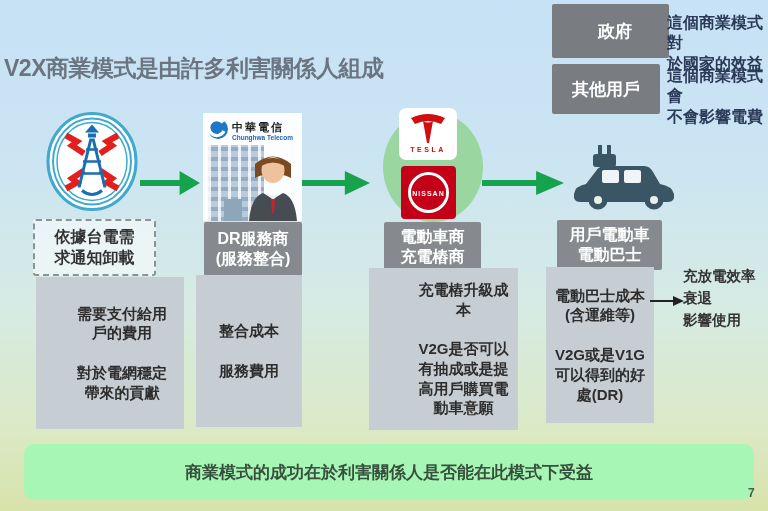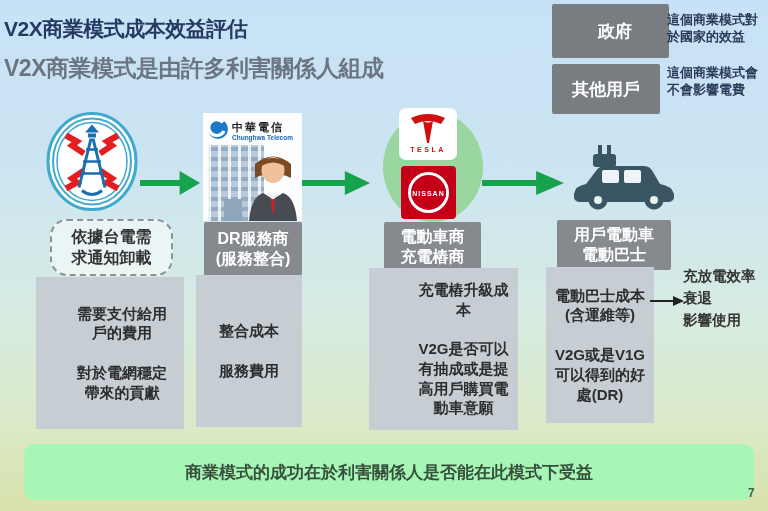--- a/index.html
+++ b/index.html
@@ -9,21 +9,21 @@
     background:linear-gradient(180deg,#c7e2f6 0%,#cbe4f3 30%,#d6ebe3 60%,#dbe9c4 85%,#d8e2ab 100%);
   }
   .pre{white-space:pre-line;}
   .title{position:absolute;left:4px;top:15px;font-size:21px;font-weight:bold;color:#243a63;letter-spacing:-0.5px;}
   .subtitle{position:absolute;left:4px;top:53px;font-size:23px;font-weight:600;color:#6b7582;letter-spacing:-0.5px;}
 
   .legend-box{position:absolute;left:552px;width:108px;background:#797d81;color:#fff;
     display:flex;align-items:center;justify-content:center;font-size:17px;font-weight:bold;border-radius:2px;}
   .legend-box.b1{top:4px;height:54px;padding-left:9px;}
   .legend-box.b2{top:64px;height:50px;}
-  .legend-desc{position:absolute;left:667px;font-size:13px;font-weight:bold;color:#2b3a58;line-height:1.28;font-family:Liberation Mono, monospace;}
+  .legend-desc{position:absolute;left:667px;font-size:16px;font-weight:bold;color:#2b3a58;line-height:1.28;}
   .legend-desc.d1{top:13px;}
   .legend-desc.d2{top:66px;}
 
   .arrow{position:absolute;top:171px;height:24px;}
   .a1{left:140px;width:60px;}
   .a2{left:296px;width:74px;}
   .a3{left:482px;width:82px;}
 
   .taipower{position:absolute;left:46px;top:111px;width:92px;height:102px;}
 
@@ -42,46 +42,45 @@
     display:flex;flex-direction:column;align-items:center;justify-content:flex-start;padding-top:3px;box-sizing:border-box;}
   .tesla-word{font-size:7px;font-weight:bold;color:#d01010;letter-spacing:2.5px;margin-top:1px;}
   .nissan-box{position:absolute;left:401px;top:166px;width:55px;height:53px;background:#c40018;border-radius:4px;}
   .nissan-ring{position:absolute;left:4px;top:3px;width:47px;height:47px;}
   .nissan-label{position:absolute;left:50%;top:50%;transform:translate(-50%,-50%);
     background:#c40018;color:#fff;font-size:7px;font-weight:bold;letter-spacing:1px;padding:1px 1px;}
   .car{position:absolute;left:556px;top:139px;width:125px;height:72px;}
 
   .role{position:absolute;background:#868a8e;color:#fff;font-weight:bold;font-size:16px;text-align:center;
     line-height:1.28;display:flex;align-items:center;justify-content:center;border-radius:2px;}
-  .role.r1{left:50px;top:219px;width:119px;height:53px;background:rgba(252,253,254,.6);
-    border:2px dashed #8d9294;color:#333;border-radius:17px;}
+  .role.r1{left:33px;top:219px;width:119px;height:53px;background:rgba(252,253,254,.6);
+    border:2px dashed #8d9294;color:#333;border-radius:3px;}
   .role.r2{left:204px;top:222px;width:98px;height:54px;}
   .role.r3{left:384px;top:222px;width:97px;height:50px;text-align:center;}
-  .role.r4{left:557px;top:220px;width:114px;height:50px;}
+  .role.r4{left:557px;top:220px;width:105px;height:50px;}
 
   .panel{position:absolute;background:#c6cdd3;color:#2d2d2d;font-weight:bold;font-size:15px;text-align:center;
     line-height:1.32;display:flex;align-items:center;justify-content:center;}
   .panel.p1{left:36px;top:277px;width:124px;height:152px;padding-left:24px;}
   .panel.p2{left:196px;top:275px;width:106px;height:152px;}
   .panel.p3{left:369px;top:268px;width:109px;height:162px;padding-left:40px;}
   .panel.p4{left:546px;top:267px;width:108px;height:156px;}
 
   .side-note{position:absolute;left:683px;top:266px;font-size:14.5px;font-weight:bold;color:#333;line-height:1.5;}
   .note-arrow{position:absolute;left:650px;top:295px;width:34px;height:12px;}
 
   .banner{position:absolute;left:24px;top:444px;width:730px;height:56px;background:#a8f6b5;border-radius:10px;
     display:flex;align-items:center;justify-content:center;font-size:17px;font-weight:bold;color:#36503d;}
   .page-num{position:absolute;left:748px;top:486px;font-size:12px;font-weight:bold;color:#4d5b44;}
 </style>
 </head>
 <body>
 
 <div class="slide">
 
-  <div class="title">V2X商業模式成本效益評估</div>
   <div class="subtitle">V2X商業模式是由許多利害關係人組成</div>
 
   <div class="legend-box b1">政府</div>
   <div class="legend-desc d1 pre">這個商業模式對
 於國家的效益</div>
   <div class="legend-box b2">其他用戶</div>
   <div class="legend-desc d2 pre">這個商業模式會
 不會影響電費</div>
 
   <svg class="taipower" viewBox="0 0 92 101">

